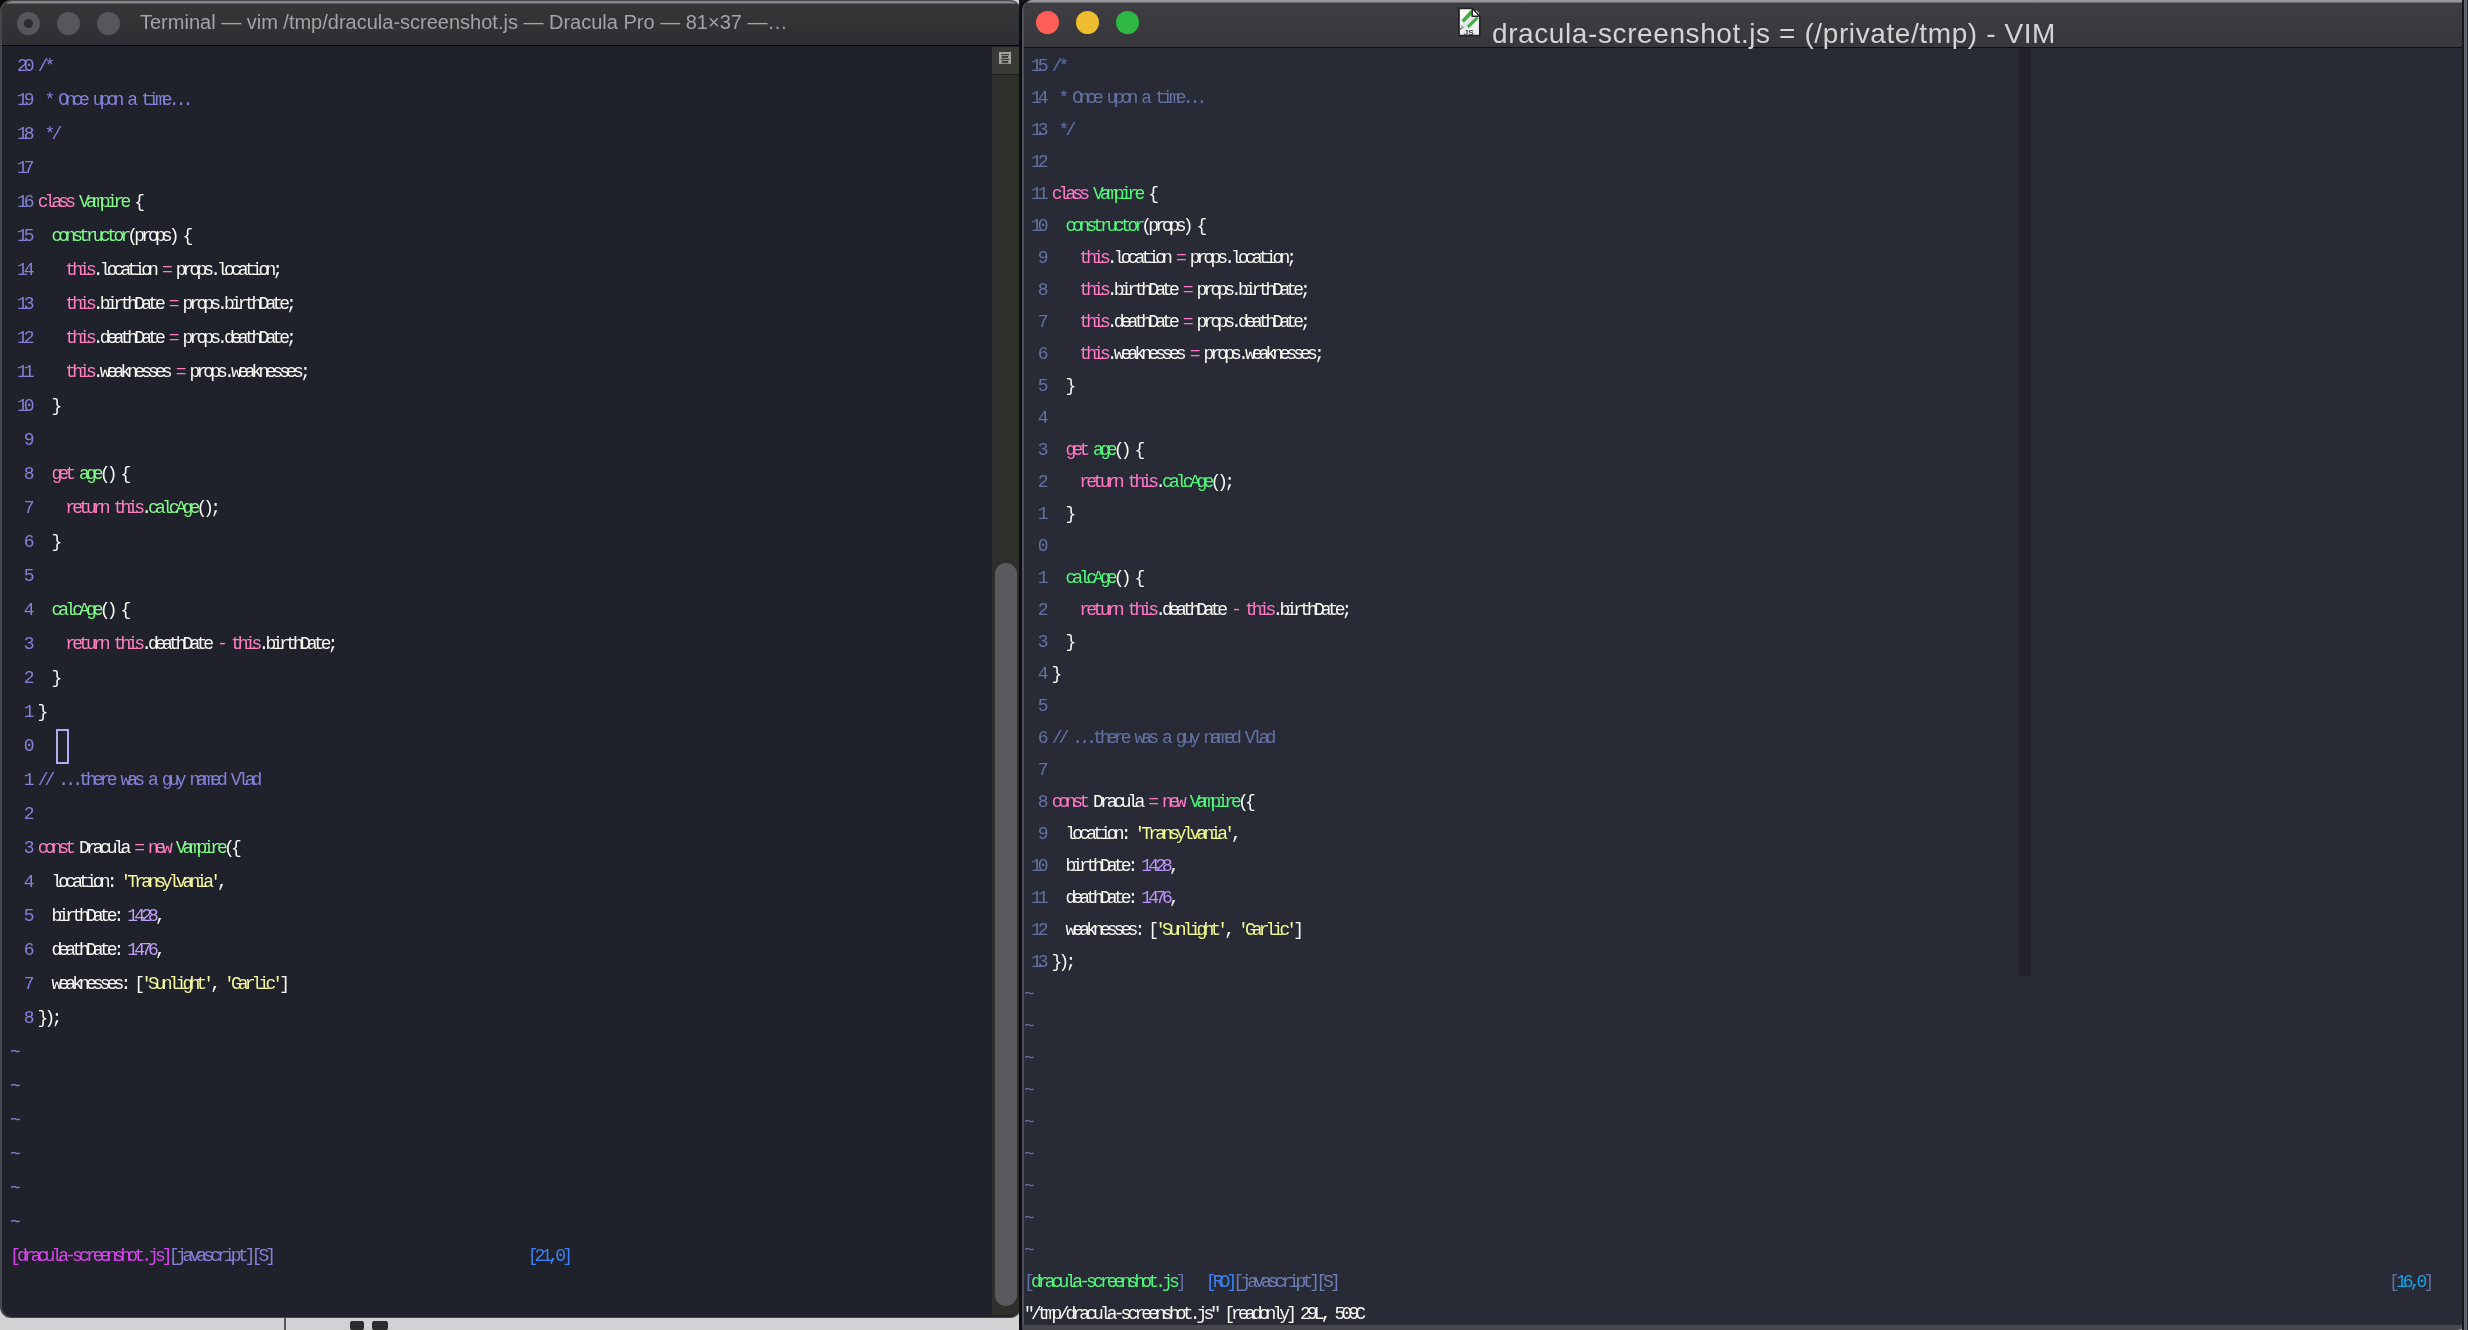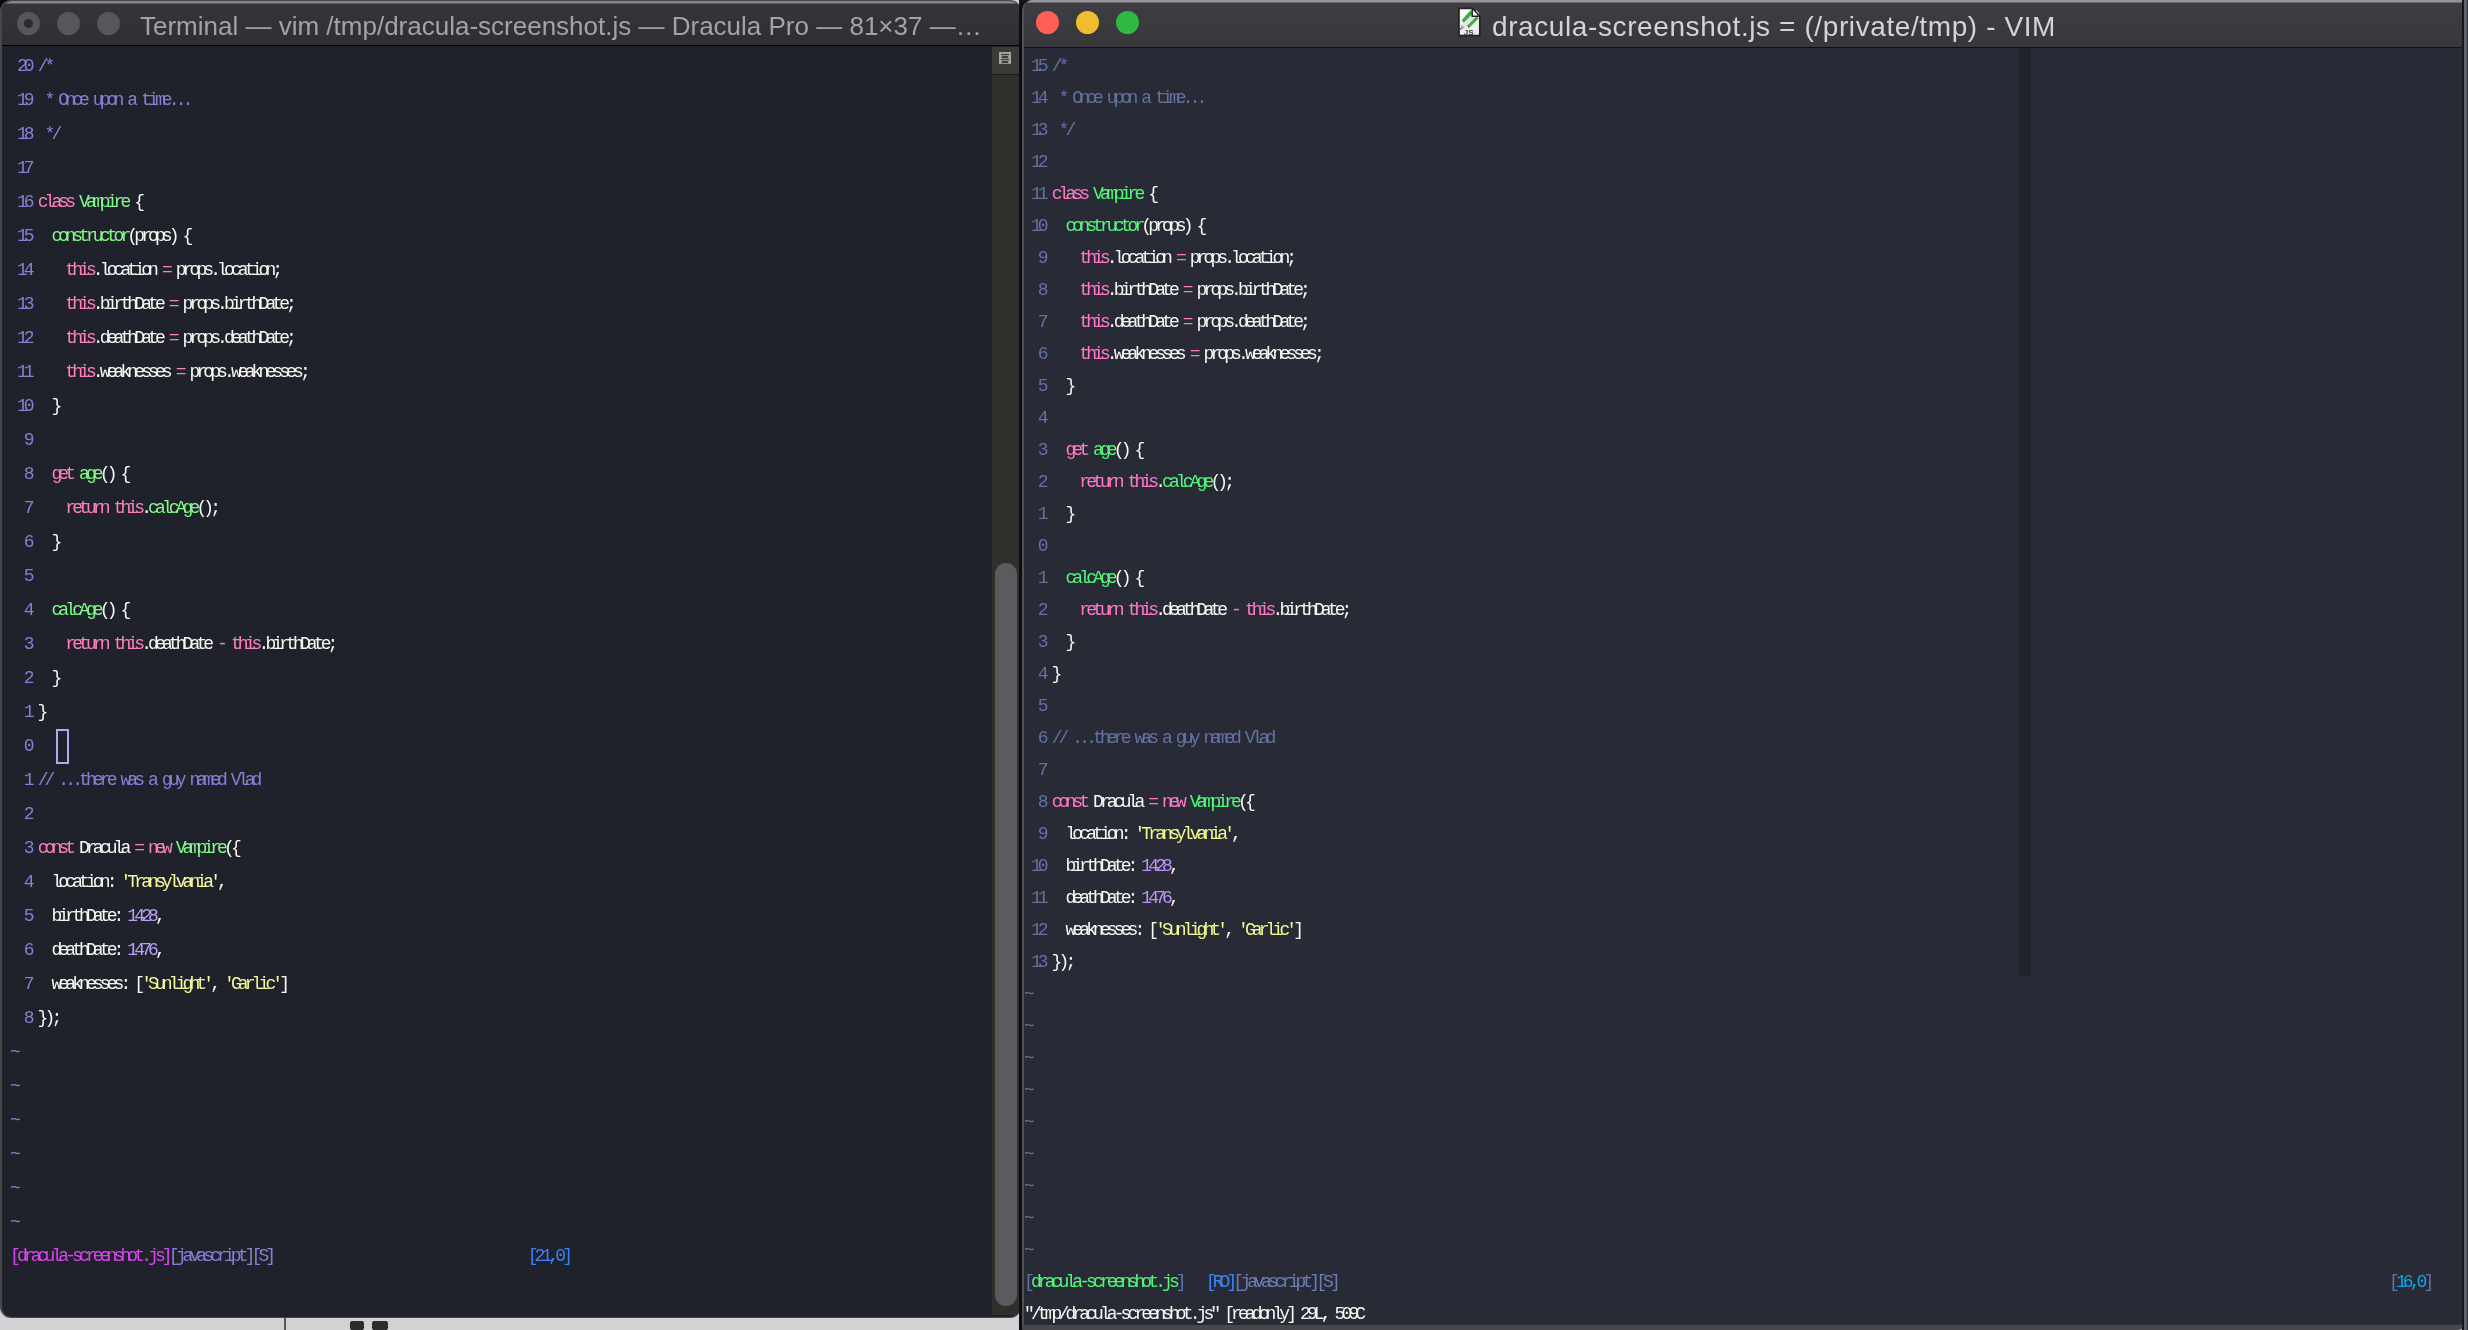--- a/index.html
+++ b/index.html
@@ -7,21 +7,21 @@
 .win { position:absolute; overflow:hidden; }
 pre { font-family:"Liberation Mono", monospace; font-size:18px; letter-spacing:-3.9px; margin:0; }
 
 
 #cornertl { position:absolute; left:0; top:0; width:18px; height:18px; background:#0b0b0d; }
 #lframe { position:absolute; left:0; top:0; width:1021px; height:1318px; border-radius:11px; background:#45474c; }
 #lw { left:2px; top:1px; width:1018px; height:1316px; border-radius:10px; background:#1f212b; }
 #lw .tbar { position:absolute; left:0; top:0; width:100%; height:45px;
   background:linear-gradient(180deg,#85858a 0,#85858a 2px,#363639 3px,#2f2f33 44px);
   border-bottom:1px solid #000; }
-#lw .tbar .ttl { position:absolute; left:138px; top:10px; font-size:26px; color:#a3a3a7; white-space:nowrap;text-align:center; }
+#lw .tbar .ttl { position:absolute; left:138px; top:10px; font-size:20px; color:#a3a3a7; white-space:nowrap;text-align:center; }
 .dot { position:absolute; border-radius:50%; width:23px; height:23px; top:11px; }
 #lw .d1 { left:15px; background:#56575c; }
 #lw .d1::after { content:""; position:absolute; left:7px; top:7px; width:9px; height:9px; border-radius:50%; background:#2b2c30; }
 #lw .d2 { left:55px; background:#56575c; }
 #lw .d3 { left:95px; background:#56575c; }
 #lcode { position:absolute; left:8px; top:48px; line-height:34px; color:#f8f8f2; }
 #lcode .ln { color:#8481d8; }
 #lcode .com { color:#8481d8; }
 #lcode .pink { color:#ff80bf; }
 #lcode .green { color:#82fb8a; }
@@ -42,21 +42,21 @@
 
 #rw { left:1022px; top:0; width:1446px; height:1330px; background:#282a36;
   border-left:2px solid #4e525c; border-bottom:5px solid #46484e;
   box-shadow:-3px 0 0 #0e0e12; border-radius:10px 0 10px 0; }
 #redge1 { position:absolute; left:2462px; top:0; width:2px; height:1330px; background:#15161a; }
 #redge2 { position:absolute; left:2464px; top:0; width:3px; height:1330px; background:#5f636c; }
 #redge3 { position:absolute; left:2467px; top:0; width:1px; height:1330px; background:#30323a; }
 #rw .tbar { position:absolute; left:0; top:0; width:100%; height:48px;
   background:linear-gradient(180deg,#96969a 0,#96969a 2px,#3e3e42 3px,#38383c 47px);
   border-bottom:1px solid #101014; }
-#rw .tbar .ttl { position:absolute; left:468px; top:11px; font-size:28px; color:#d4d4d6; white-space:nowrap; letter-spacing:0.6px; }
+#rw .tbar .ttl { position:absolute; left:468px; top:18px; font-size:28px; color:#d4d4d6; white-space:nowrap; letter-spacing:0.6px; }
 #rw .d1 { left:12px; background:#ff5f57; }
 #rw .d2 { left:52px; background:#eebe30; }
 #rw .d3 { left:92px; background:#2fb844; }
 #cornertr { position:absolute; left:1019px; top:0; width:22px; height:22px; background:#17171b; }
 #rwtbedge { position:absolute; left:-2px; top:6px; width:2px; height:43px; background:#3b3b3f; }
 #colcol { position:absolute; left:995px; top:48px; width:12px; height:928px; background:#21222c; }
 #rcode { position:absolute; left:0px; top:50px; line-height:32px; color:#f8f8f2; }
 #rcode .ln { color:#6272a4; }
 #rcode .com { color:#6272a4; }
 #rcode .pink { color:#ff79c6; }

